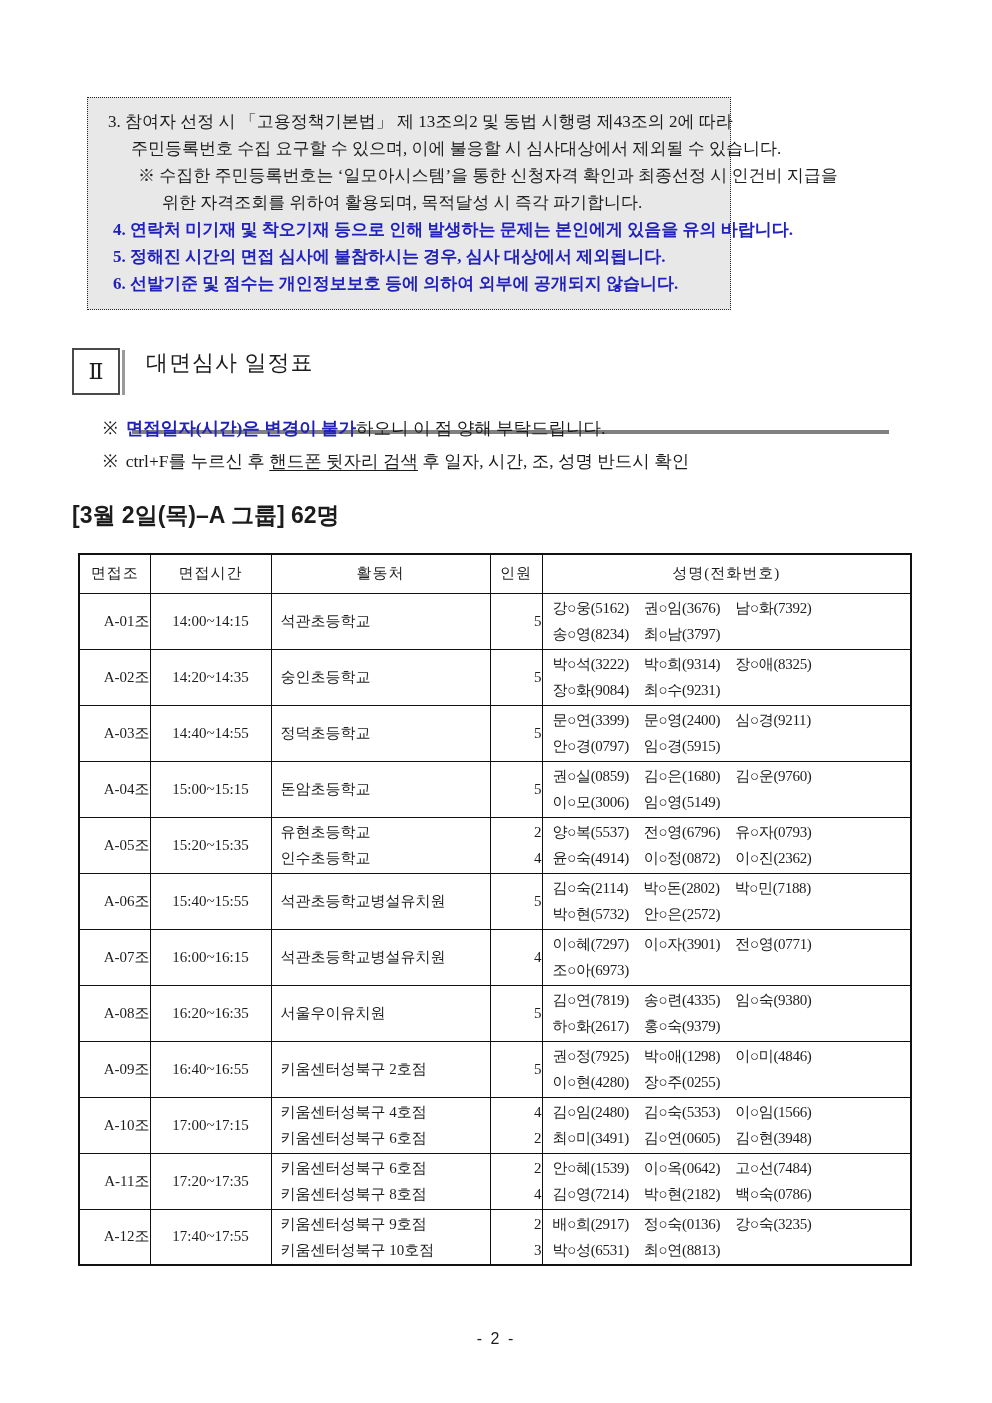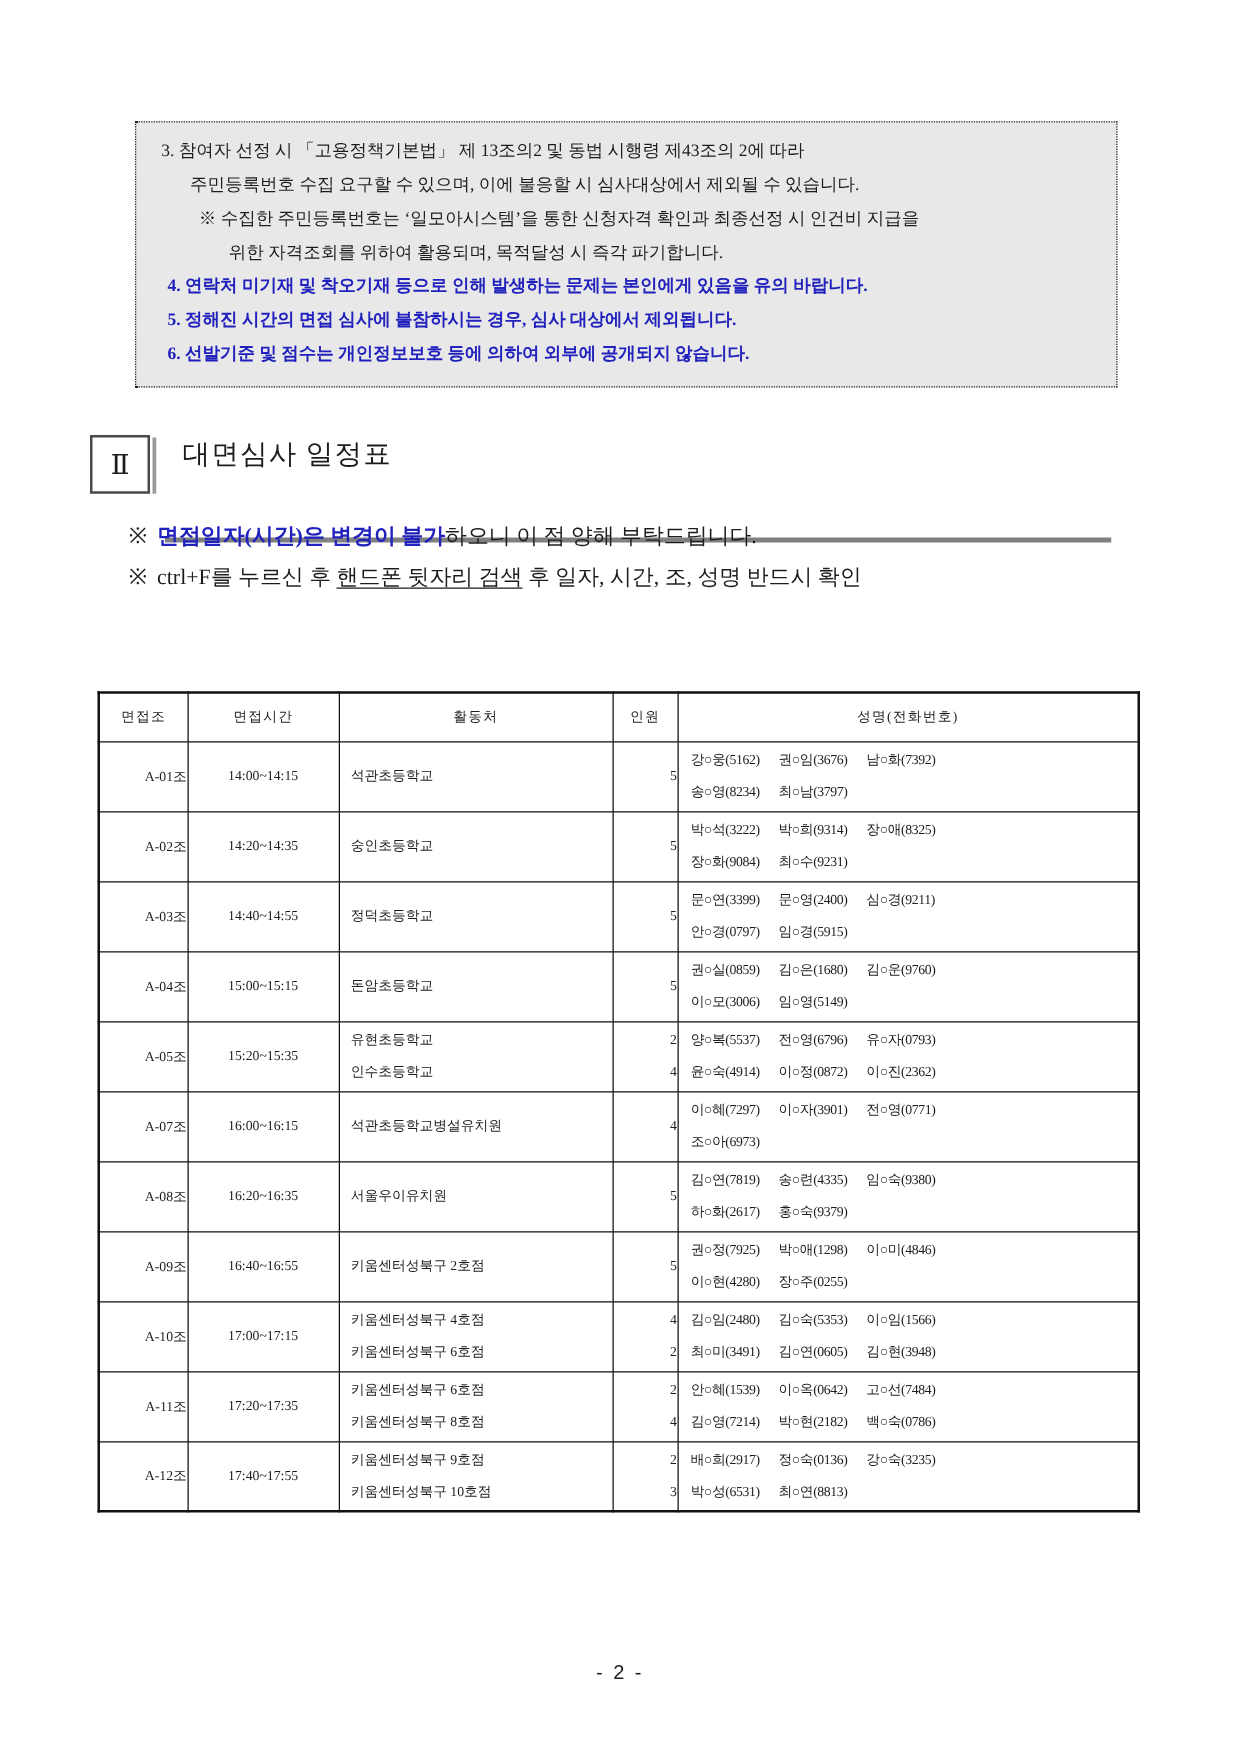--- a/index.html
+++ b/index.html
@@ -13,25 +13,25 @@
   body{
     width:992px;height:1403px;
     font-family:"Liberation Serif","DejaVu Serif",serif;
     color:var(--ink);
     position:relative;
   }
   .page{width:992px;height:1403px;position:relative;overflow:hidden;}
 
   
   .notice-box{
-    position:absolute;left:108px;top:97px;width:786px;
+    position:absolute;left:87px;top:97px;width:644px;
     border:1px dotted #222;
     background:var(--box-bg);
     padding:10px 10px 12px 10px;
-    font-size:14px;line-height:27px;
+    font-size:17px;line-height:27px;
   }
   .nb-line{white-space:nowrap;}
   .indent-0{padding-left:10px;}
   .indent-1{padding-left:33px;}
   .indent-2{padding-left:40px;}
   .indent-3{padding-left:64px;}
   .indent-b{padding-left:15px;}
   .blue-bold{color:var(--accent-blue);font-weight:bold;}
 
   
@@ -62,21 +62,21 @@
   .group-title{
     position:absolute;left:72px;top:500px;
     font-family:"Liberation Sans","DejaVu Sans",sans-serif;
     font-weight:bold;font-size:23px;letter-spacing:0px;
   }
 
   
   table.schedule{
     position:absolute;left:78px;top:553px;width:832px;
     border-collapse:collapse;table-layout:fixed;
-    font-size:11px;
+    font-size:15px;
   }
   table.schedule col.c-group{width:71px;}
   table.schedule col.c-time{width:121px;}
   table.schedule col.c-place{width:219px;}
   table.schedule col.c-count{width:52px;}
   table.schedule col.c-names{width:369px;}
   table.schedule th,table.schedule td{
     border:1px solid #111;
     vertical-align:middle;
     font-weight:normal;
@@ -125,20 +125,21 @@
 
   <div class="notes">
     <div class="note-row">
       <span class="note-marker">※</span><span class="blue-bold">면접일자(시간)은 변경이 불가</span><span>하오니 이 점 양해 부탁드립니다.</span>
     </div>
     <div class="note-row">
       <span class="note-marker">※</span><span>ctrl+F를 누르신 후 </span><span class="u">핸드폰 뒷자리 검색</span><span> 후 일자, 시간, 조, 성명 반드시 확인</span>
     </div>
   </div>
 
+  <div class="group-title">[3월 2일(목)–A 그룹] 62명</div>
 
   <table class="schedule">
     <colgroup>
       <col class="c-group">
         <col class="c-time">
         <col class="c-place">
         <col class="c-count">
         <col class="c-names">
     </colgroup>
     <thead>
@@ -217,20 +218,34 @@
           <td class="c-count">
             <div class="cell-line">2</div>
             <div class="cell-line">4</div>
           </td>
           <td class="c-names">
             <div class="cell-line"><span class="name-item">양○복(5537)</span><span class="name-item">전○영(6796)</span><span class="name-item">유○자(0793)</span></div>
             <div class="cell-line"><span class="name-item">윤○숙(4914)</span><span class="name-item">이○정(0872)</span><span class="name-item">이○진(2362)</span></div>
           </td>
         </tr>
         <tr>
+          <td class="c-group">A-06조</td>
+          <td class="c-time">15:40~15:55</td>
+          <td class="c-place">
+            <div class="cell-line">석관초등학교병설유치원</div>
+          </td>
+          <td class="c-count">
+            <div class="cell-line">5</div>
+          </td>
+          <td class="c-names">
+            <div class="cell-line"><span class="name-item">김○숙(2114)</span><span class="name-item">박○돈(2802)</span><span class="name-item">박○민(7188)</span></div>
+            <div class="cell-line"><span class="name-item">박○현(5732)</span><span class="name-item">안○은(2572)</span></div>
+          </td>
+        </tr>
+        <tr>
           <td class="c-group">A-07조</td>
           <td class="c-time">16:00~16:15</td>
           <td class="c-place">
             <div class="cell-line">석관초등학교병설유치원</div>
           </td>
           <td class="c-count">
             <div class="cell-line">4</div>
           </td>
           <td class="c-names">
             <div class="cell-line"><span class="name-item">이○혜(7297)</span><span class="name-item">이○자(3901)</span><span class="name-item">전○영(0771)</span></div>

